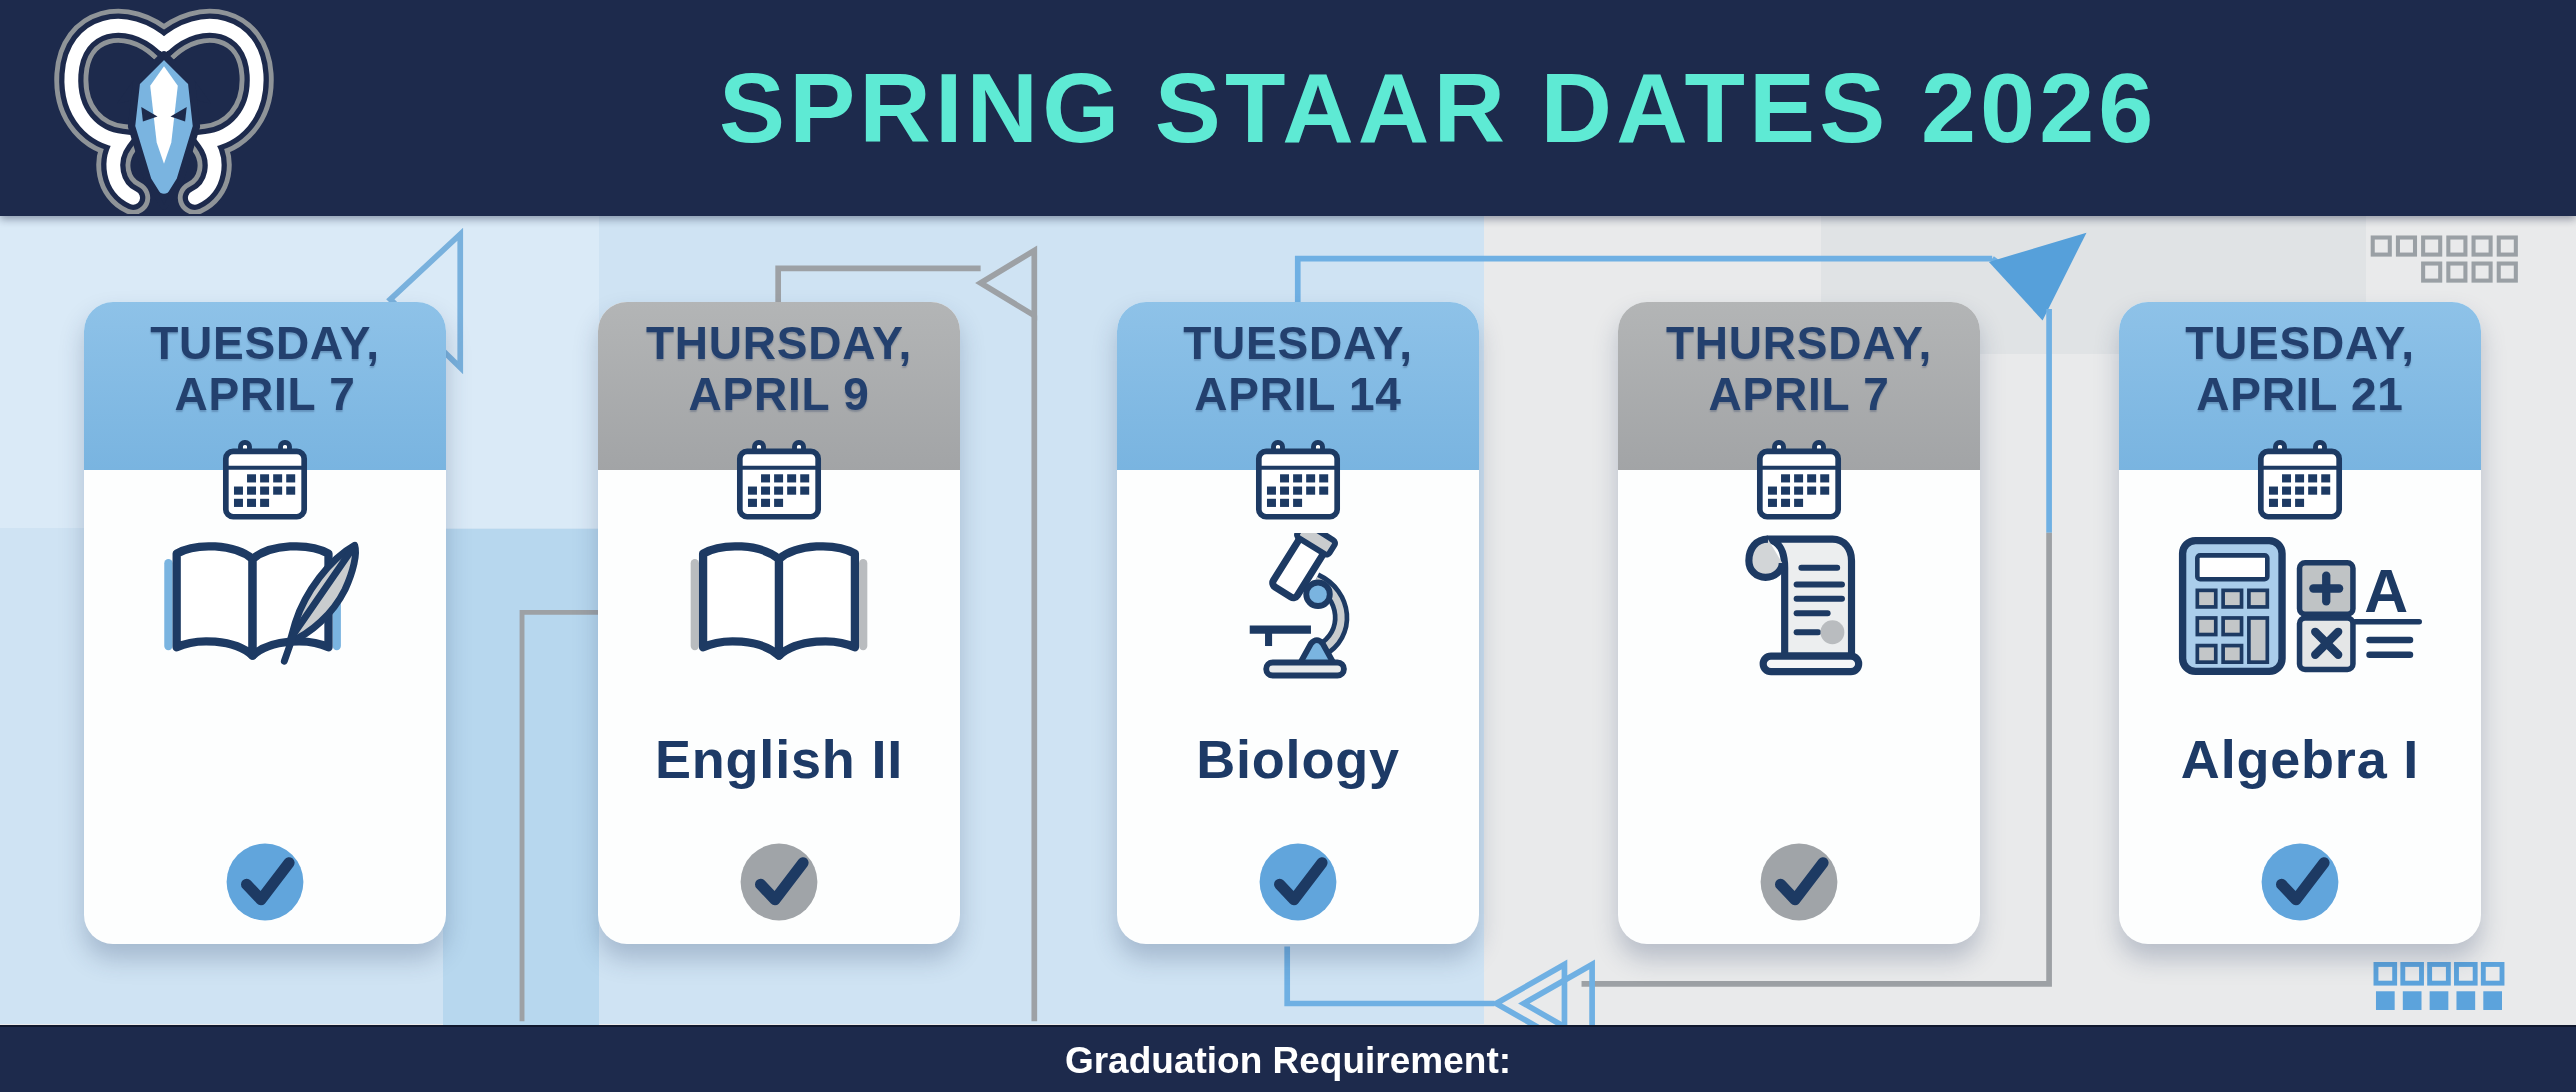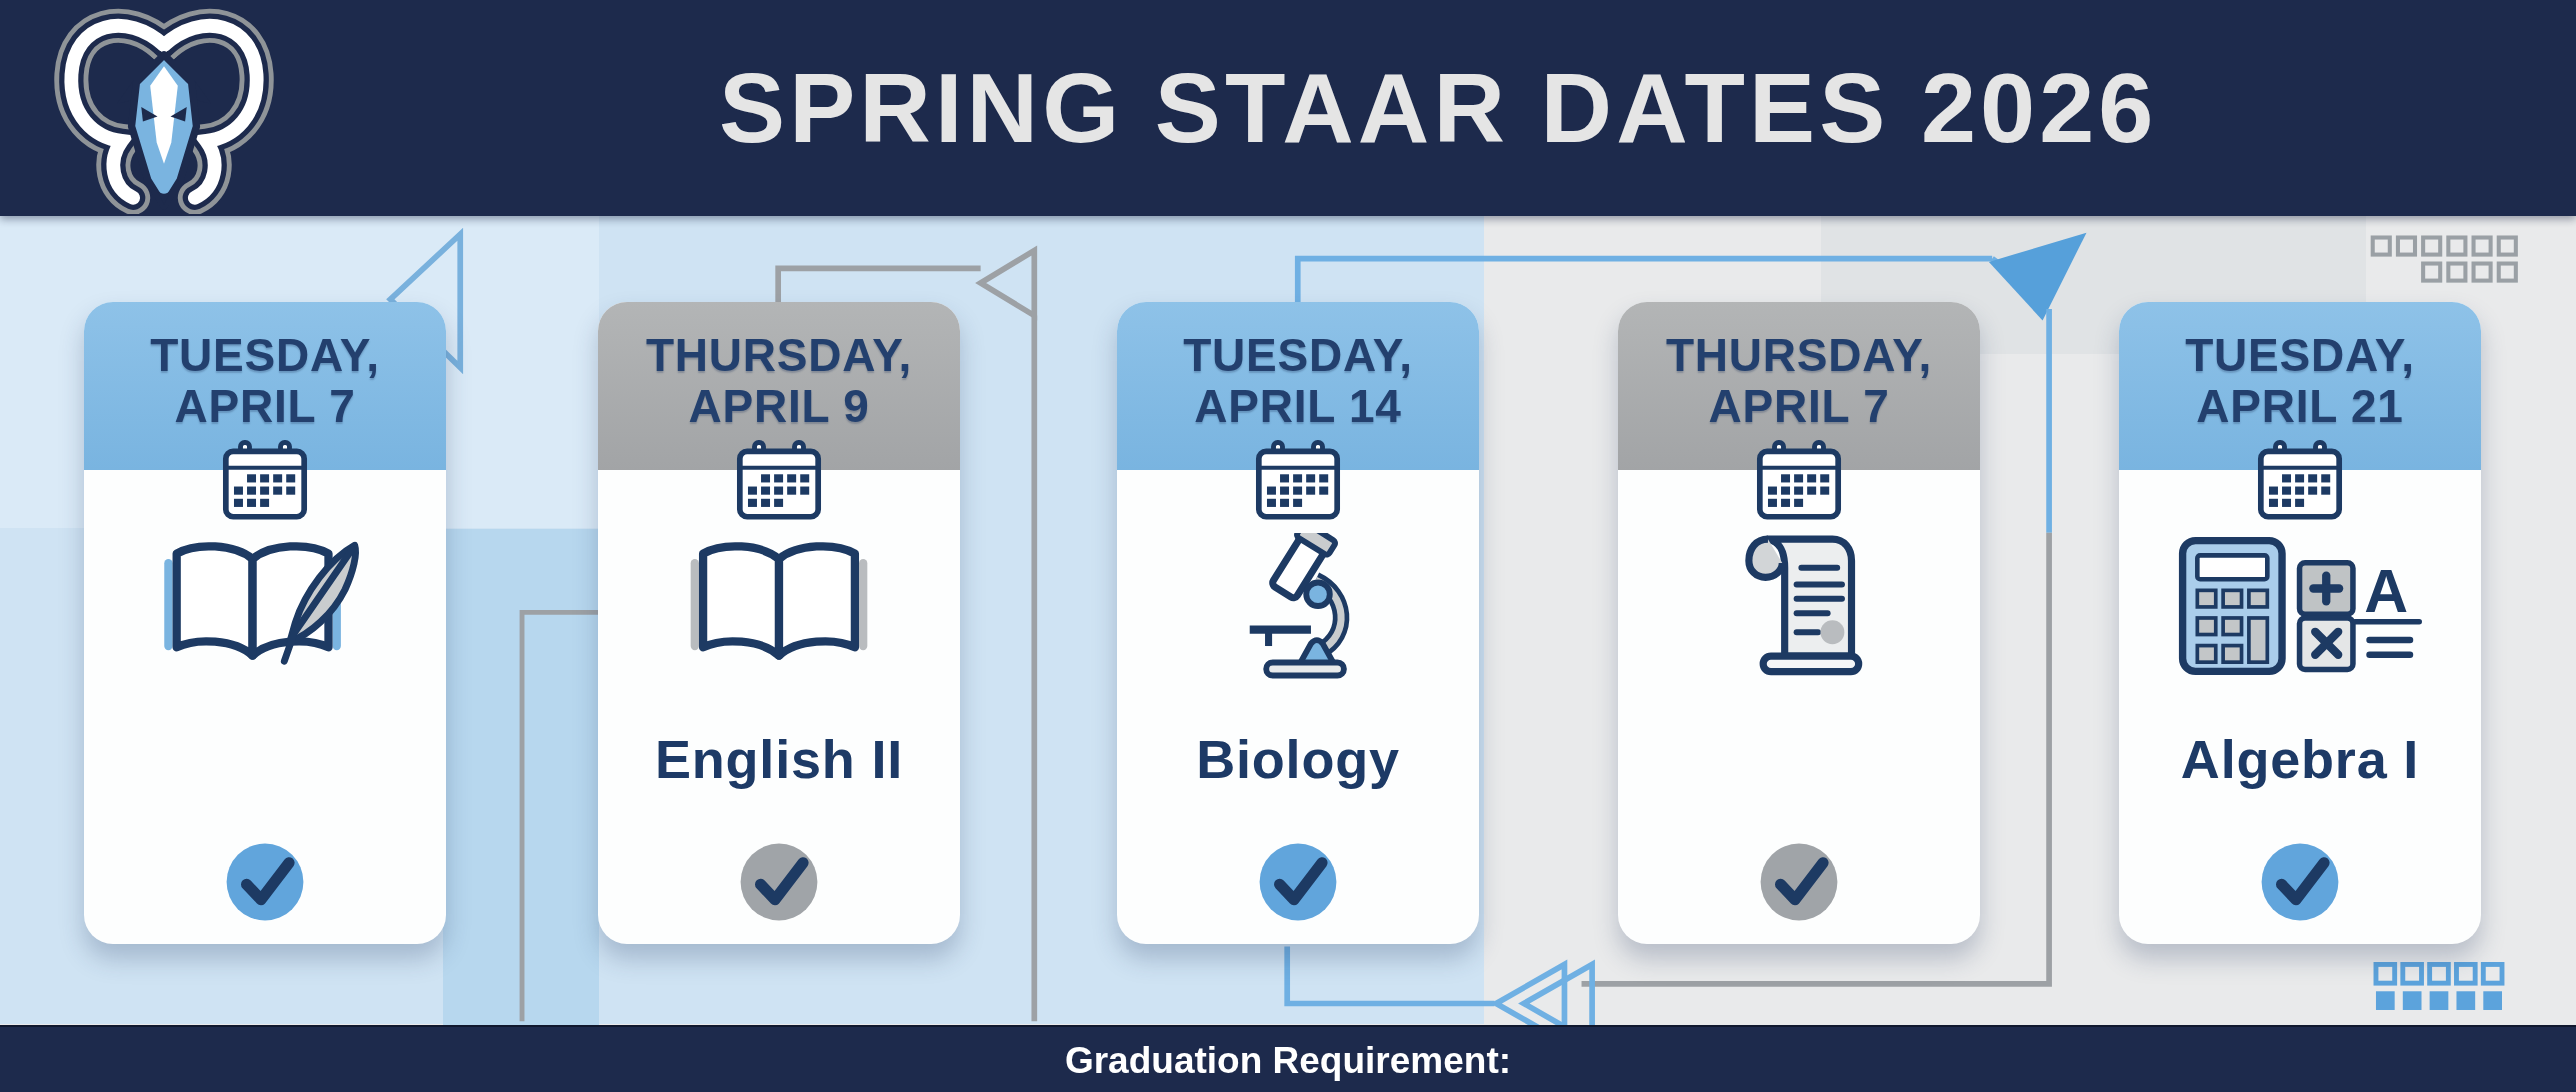--- a/index.html
+++ b/index.html
@@ -4,38 +4,38 @@
 <style>
   html,body{margin:0;padding:0;background:#555;}
   .canvas{position:relative;width:2576px;height:1093px;overflow:hidden;
           font-family:"Liberation Sans",sans-serif;background:#e9eaeb;}
 
   
   .header{position:absolute;left:0;top:0;width:2576px;height:216px;background:#1d2a4c;
           box-shadow:0 4.1px 8.1px rgba(15,25,55,.4);z-index:5;}
   .logo{position:absolute;left:42px;top:3.3px;width:244px;height:211px;}
   .title{position:absolute;left:325px;right:24.4px;top:0;height:216px;display:flex;
-         align-items:center;justify-content:center;color:#e5e5e5;font-weight:800;
+         align-items:center;justify-content:center;color:#5eead4;font-weight:800;
          font-size:99px;letter-spacing:4.1px;white-space:nowrap;}
 
   
   .bg{position:absolute;z-index:0;}
   .bg-blue{left:0;top:216px;width:1484px;height:808px;background:#cfe3f3;}
   .bg-blue-pale{left:0;top:216px;width:599px;height:312px;background:#daeaf7;}
   .bg-blue-band{left:443px;top:529px;width:156px;height:496px;background:#b7d7ee;}
   .bg-gray-patch{left:1821px;top:216px;width:545px;height:138px;background:#e0e3e5;}
 
   .decor{position:absolute;left:0;top:0;width:2576px;height:1093px;z-index:1;pointer-events:none;}
 
   
   .card{position:absolute;top:302px;width:362px;height:642px;background:#fdfefe;
         border-radius:29px;box-shadow:0 14.6px 24.4px rgba(40,60,100,.25);z-index:3;overflow:hidden;}
   .card-header{position:absolute;left:0;top:0;width:100%;height:168px;
                display:flex;flex-direction:column;align-items:center;justify-content:flex-start;
-               padding-top:28px;box-sizing:border-box;}
+               padding-top:16px;box-sizing:border-box;}
   .theme-blue .card-header{background:linear-gradient(180deg,#8ec2e8,#79b4e0);}
   .theme-gray .card-header{background:linear-gradient(180deg,#b3b5b6,#a2a4a6);}
   .date-line{color:#23406e;font-weight:700;font-size:46px;line-height:1.1;letter-spacing:0.8px;
              text-shadow:0 1.6px 1.6px rgba(20,40,80,.25);}
   .cal{position:absolute;left:50%;top:138px;transform:translateX(-50%);width:85px;height:80px;}
   .subject-icon{position:absolute;left:50%;top:230px;transform:translateX(-50%);height:148px;
                 display:flex;align-items:center;justify-content:center;}
   .subject{position:absolute;left:0;top:426px;width:100%;text-align:center;color:#1d3a66;
            font-weight:700;font-size:54px;letter-spacing:0.8px;}
   .check{position:absolute;left:50%;top:540px;transform:translateX(-50%);width:80px;height:80px;}

